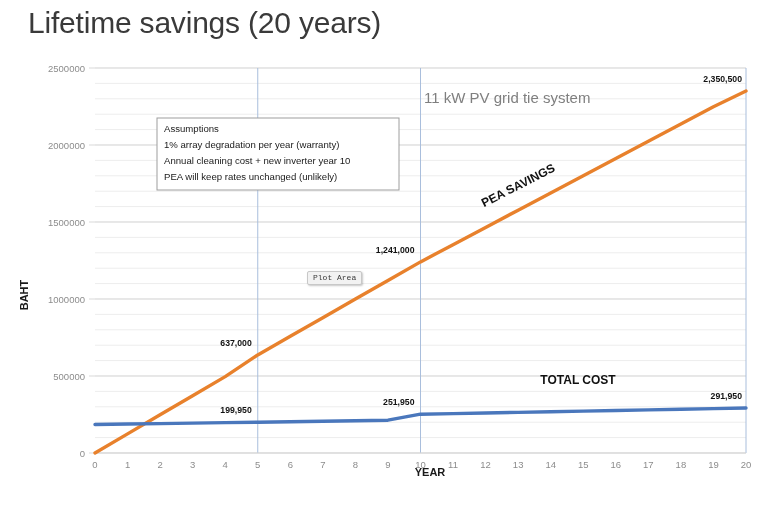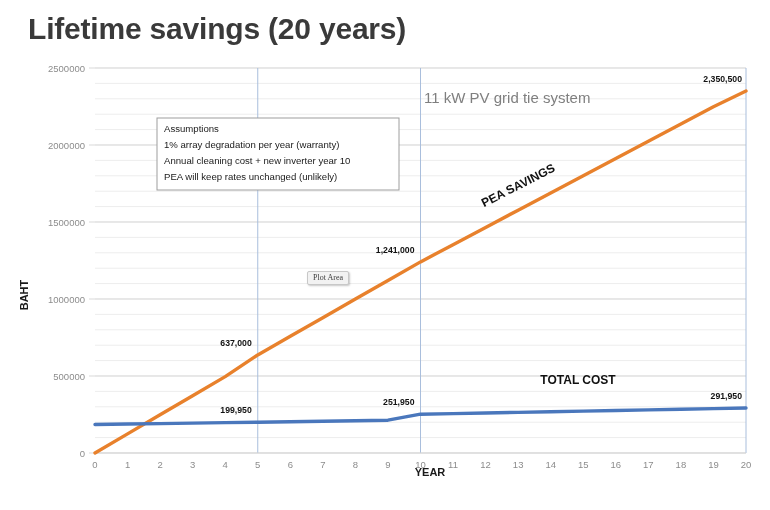--- a/index.html
+++ b/index.html
@@ -5,23 +5,23 @@
   html,body{margin:0;padding:0;}
   body{
     width:770px;height:510px;
     background:#ffffff;
     font-family:"Liberation Sans", sans-serif;
     overflow:hidden;
     position:relative;
   }
   #page-title{
     position:absolute;
-    left:28px; top:12px;
+    left:28px; top:6px;
     font-size:30px;
-    font-weight:700;
+    font-weight:400;
     color:#3a3a3a;
     letter-spacing:-0.2px;
     white-space:nowrap;
   }
   #chart-area{
     position:absolute;
     left:0; top:52px;
     width:770px; height:458px;
   }
   svg{display:block;}
@@ -61,21 +61,21 @@
   #plot-area-tooltip{
     position:absolute;
     left:307px; top:219px;
     background:#f2f2f2;
     border:1px solid #c8c8c8;
     border-radius:2px;
     font-size:8px;
     color:#3a3a3a;
     padding:1px 5px 2px 5px;
     box-shadow:1px 1px 2px rgba(0,0,0,0.22);
-    font-family:Liberation Serif, serif;
+    font-family:Liberation Mono, monospace;
     white-space:nowrap;
   }
 </style>
 </head>
 <body>
 
 <div id="page-title">Lifetime savings (20 years)</div>
 
 <div id="chart-area">
   <svg width="770" height="458" viewBox="0 0 770 458">

